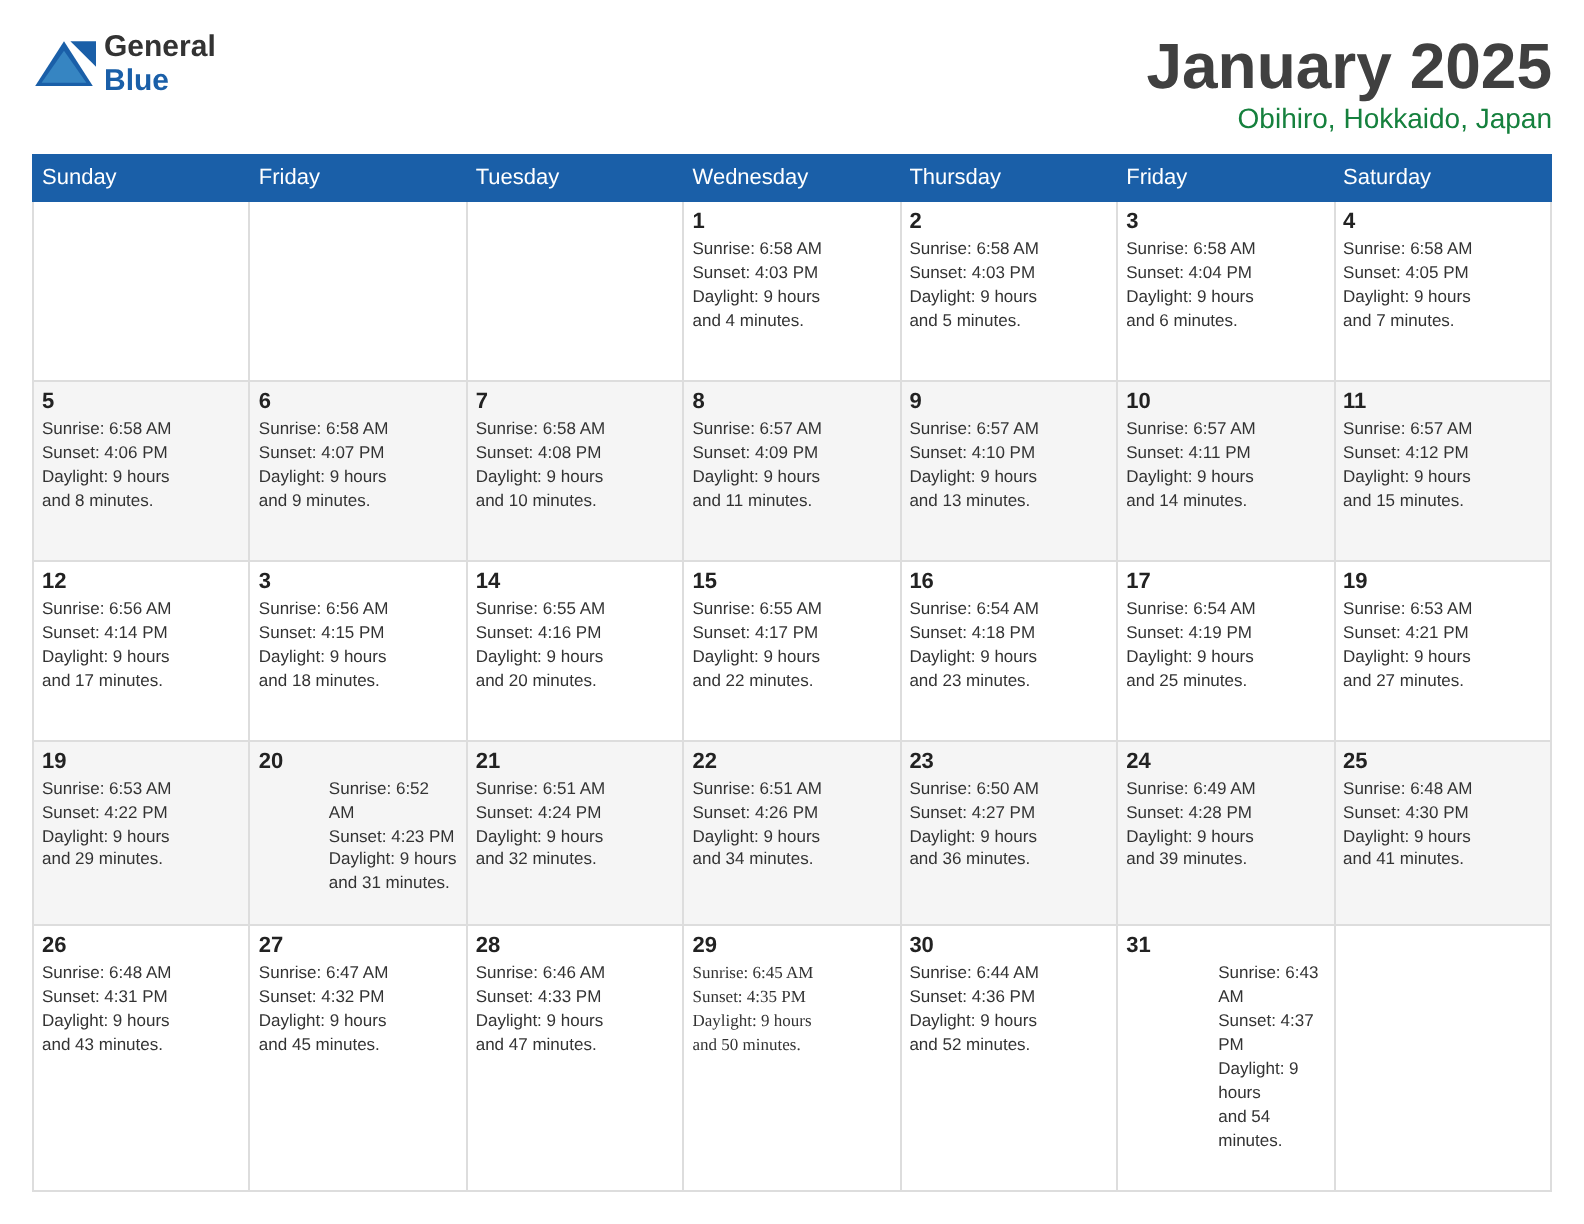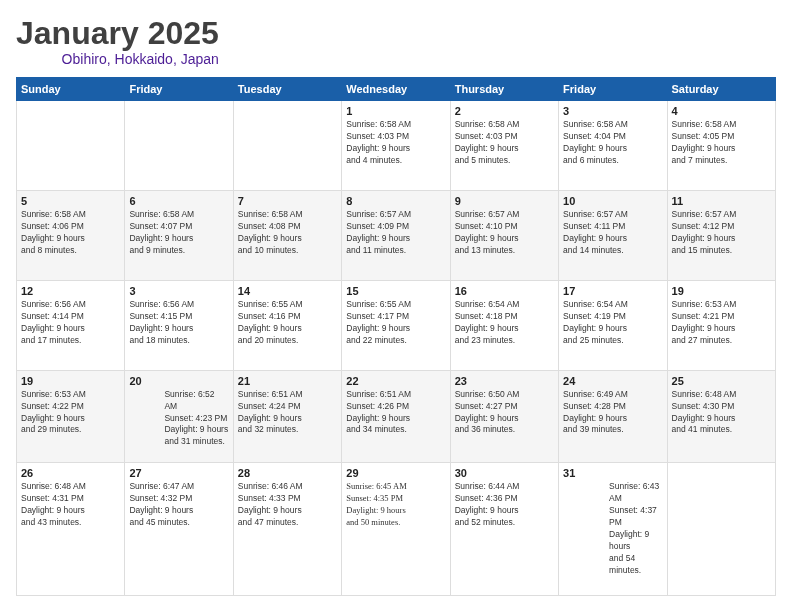--- a/index.html
+++ b/index.html
@@ -51,34 +51,34 @@
       text-align: right;
     }
     .cal-title {
       font-size: 32px;
       font-weight: bold;
       color: #404040;
       line-height: 1.1;
     }
     .cal-subtitle {
       font-size: 14px;
-      color: #4c1d95;
+      color: #15803d;
     }
     .calendar {
       flex: 1;
       border: 1px solid #ccc;
       border-collapse: collapse;
       width: 100%;
       table-layout: fixed;
     }
     .calendar th {
       background: #1a5fa8;
       color: #fff;
       font-size: 11px;
-      font-weight: bold;
+      font-weight: normal;
       padding: 5px 4px;
       text-align: left;
       border: 1px solid #1a5fa8;
     }
     .calendar td {
       vertical-align: top;
       border: 1px solid #ddd;
       padding: 4px 4px;
       font-size: 9px;
       color: #333;
@@ -101,20 +101,31 @@
     }
     .empty {
       background: #fff;
     }
   </style>
 </head>
 <body>
 
 <div class="page">
   <div class="header">
+    <div class="logo">
+      <svg class="logo-icon" viewBox="0 0 40 35" xmlns="http://www.w3.org/2000/svg">
+        <polygon points="20,2 38,30 2,30" fill="#1a5fa8"></polygon>
+        <polygon points="20,8 34,28 6,28" fill="#4a9fd4" opacity="0.6"></polygon>
+        <polygon points="24,2 40,2 40,18" fill="#1a5fa8"></polygon>
+      </svg>
+      <div class="logo-text">
+        <span class="logo-general">General</span>
+        <span class="logo-blue">Blue</span>
+      </div>
+    </div>
     <div class="title-block">
       <div class="cal-title">January 2025</div>
       <div class="cal-subtitle">Obihiro, Hokkaido, Japan</div>
     </div>
   </div>
 
   <table class="calendar">
     <thead>
       <tr>
 

